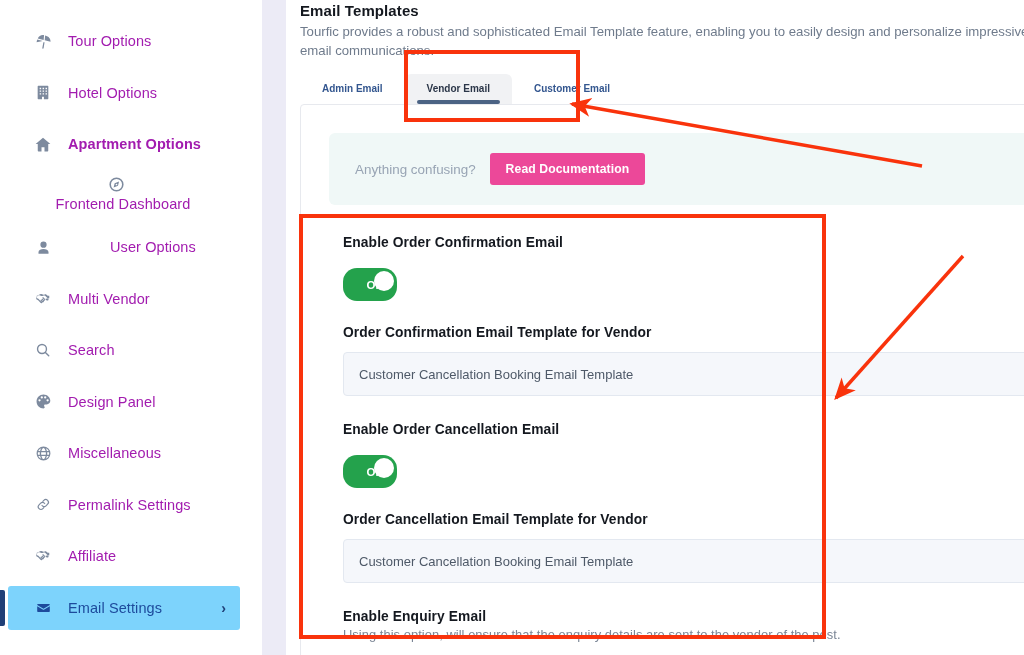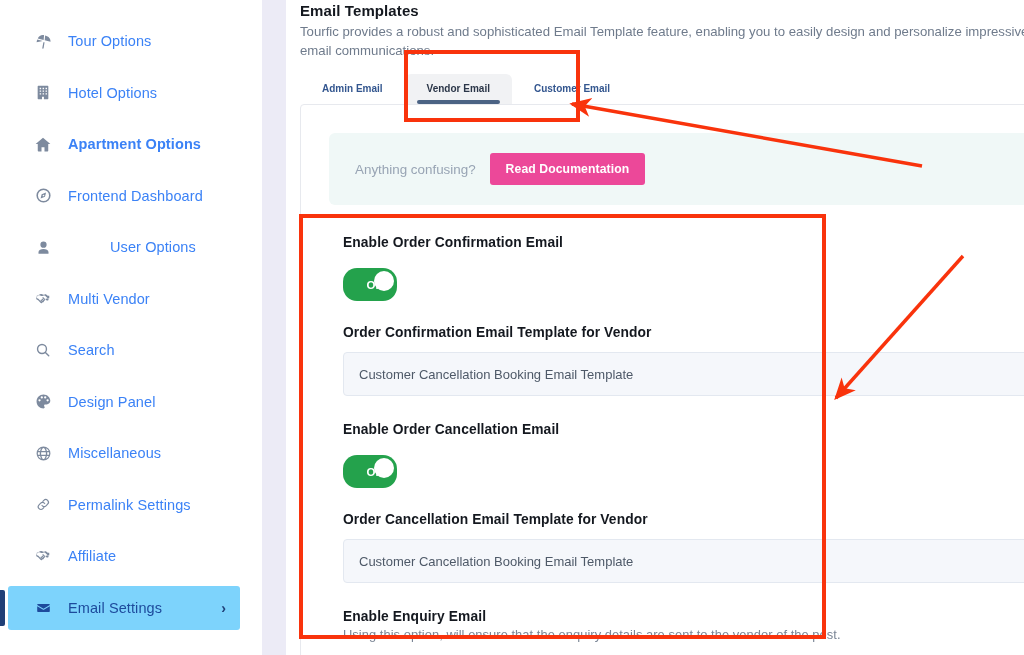--- a/index.html
+++ b/index.html
@@ -26,21 +26,21 @@
     overflow: hidden;
   }
   .nav-item {
     position: relative;
     display: flex;
     align-items: center;
     height: 44px;
     margin: 0 8px;
     padding: 0 14px 0 24px;
     border-radius: 3px;
-    color: #3b82f6;
+    color: #a21caf;
     font-size: 14.5px;
     cursor: pointer;
   }
   .nav-item .ico {
     width: 22px; height: 20px;
     margin-right: 14px;
     flex: 0 0 22px;
     display: flex; align-items: center; justify-content: center;
     color: #7d8a9e;
   }
@@ -255,21 +255,21 @@
         <span class="lbl">Hotel Options</span>
       </div>
       <div class="nav-item" style="position: absolute; left: 0px; right: 14px; top: 122px; font-weight: bold;">
         <span class="ico">
           <svg width="18" height="17" viewBox="0 0 24 24" fill="currentColor">
             <path d="M12 2.6 1.6 11.3h3v9.6c0 .6.5 1.1 1.1 1.1h4.2v-6.2h4.2V22h4.2c.6 0 1.1-.5 1.1-1.1v-9.6h3L12 2.6z"></path>
           </svg>
         </span>
         <span class="lbl">Apartment Options</span>
       </div>
-      <div class="nav-item" style="position: absolute; left: 0px; right: 26px; top: 173.5px;">
+      <div class="nav-item" style="position: absolute; left: 0px; right: 26px; top: 173.5px; flex-direction: column;">
         <span class="ico">
           <svg width="17" height="17" viewBox="0 0 24 24" fill="currentColor">
             <path d="M12 2a10 10 0 1 0 0 20 10 10 0 0 0 0-20zm0 2.2a7.8 7.8 0 0 1 7.8 7.8A7.8 7.8 0 0 1 12 19.8 7.8 7.8 0 0 1 4.2 12 7.8 7.8 0 0 1 12 4.2zm3.6 3.4L9.4 10.2 7.9 16.4l6.2-2.6 1.5-6.2zM12 10.8a1.2 1.2 0 1 1 0 2.4 1.2 1.2 0 0 1 0-2.4z"></path>
           </svg>
         </span>
         <span class="lbl">Frontend Dashboard</span>
       </div>
       <div class="nav-item" style="position: absolute; left: 0px; right: 14px; top: 225px; gap: 42px;">
         <span class="ico">
           <svg width="15" height="17" viewBox="0 0 24 24" fill="currentColor">

